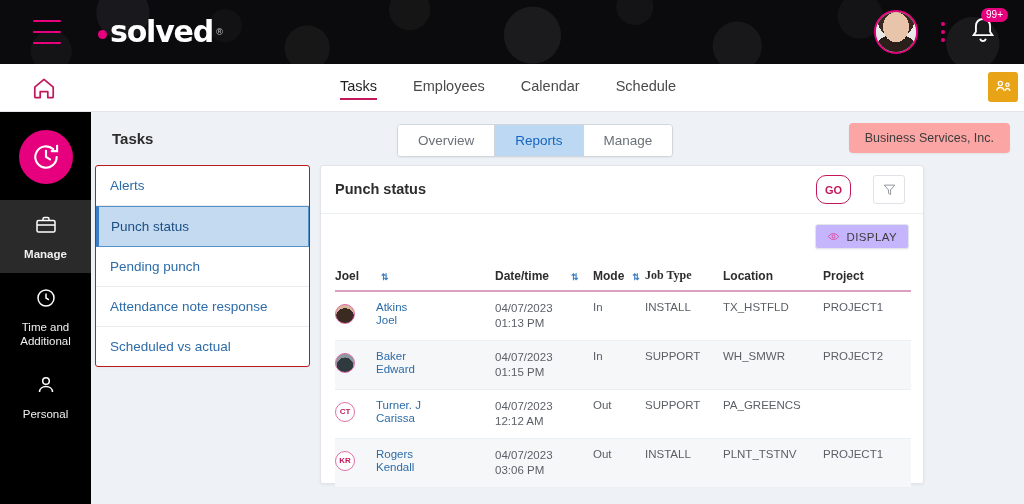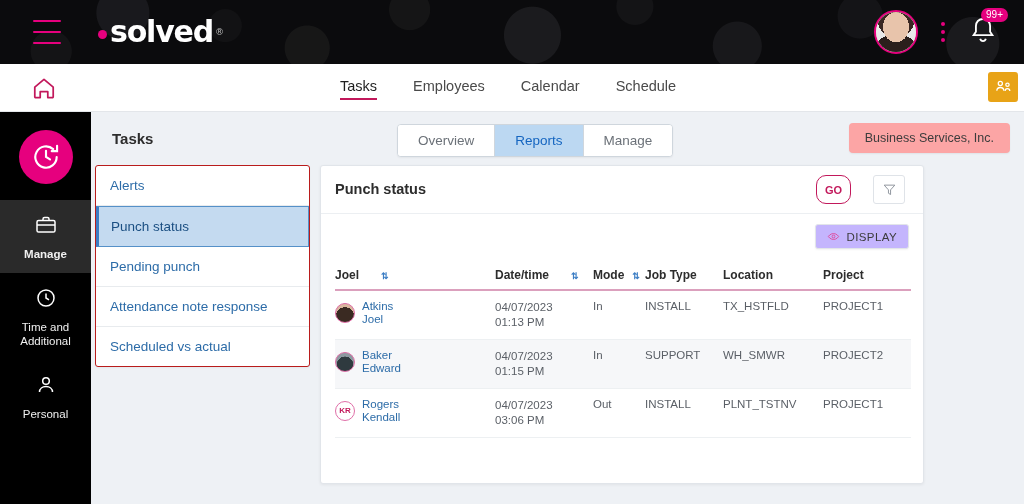--- a/index.html
+++ b/index.html
@@ -223,23 +223,23 @@
   }
   .sorticon { color: #3b7dc4; font-size: 9px; margin-left: 22px; letter-spacing: -1px; }
   table.punch tbody td {
     font-size: 11.5px; color: #5a5f66; padding: 9px 0; vertical-align: top;
     border-bottom: 1px solid #edf0f2;
   }
   table.punch tbody tr:nth-child(even) { background: #f6f7f9; }
   .col-name { width: 160px; }
   .col-date { width: 98px; }
   .col-mode { width: 52px; }
-  .col-job  { width: 78px; }
+  .col-job  { width: 78px; font-family: Liberation Serif, serif; }
   .col-loc  { width: 100px; }
-  .cell-name { display: flex; align-items: center; gap: 7px; }
+  .cell-name { display: flex; align-items: center; gap: 21px; }
   .rowavatar {
     width: 20px; height: 20px; border-radius: 50%; border: 1.5px solid #e06fa8;
     flex: 0 0 20px; display: flex; align-items: center; justify-content: center;
     font-size: 8px; font-weight: bold; color: #c2185b; background: #fff;
     overflow: hidden;
   }
   .rowavatar.photo-a { background: radial-gradient(circle at 50% 70%, #3a2a22 0 60%, #d9b79f 61% 100%); }
   .rowavatar.photo-b { background: radial-gradient(circle at 50% 65%, #2f3a3f 0 55%, #8d99a0 56% 100%); }
   .name-txt { color: #2d6ca8; line-height: 12.5px; font-size: 11.5px; }
   .date-txt { line-height: 15px; }
@@ -436,20 +436,39 @@
             <td class="date-txt">
               <span>04/07/2023</span><br>
               <span>01:15 PM</span>
             </td>
             <td>In</td>
             <td>SUPPORT</td>
             <td>WH_SMWR</td>
             <td>PROJECT2</td>
           </tr>
 
+          <tr>
+            <td>
+              <div class="cell-name">
+                <span class="rowavatar">CT</span>
+                <span class="name-txt">
+                  <span>Turner. J</span><br>
+                  <span>Carissa</span>
+                </span>
+              </div>
+            </td>
+            <td class="date-txt">
+              <span>04/07/2023</span><br>
+              <span>12:12 AM</span>
+            </td>
+            <td>Out</td>
+            <td>SUPPORT</td>
+            <td>PA_GREENCS</td>
+            <td></td>
+          </tr>
 
           <tr>
             <td>
               <div class="cell-name">
                 <span class="rowavatar">KR</span>
                 <span class="name-txt">
                   <span>Rogers</span><br>
                   <span>Kendall</span>
                 </span>
               </div>

